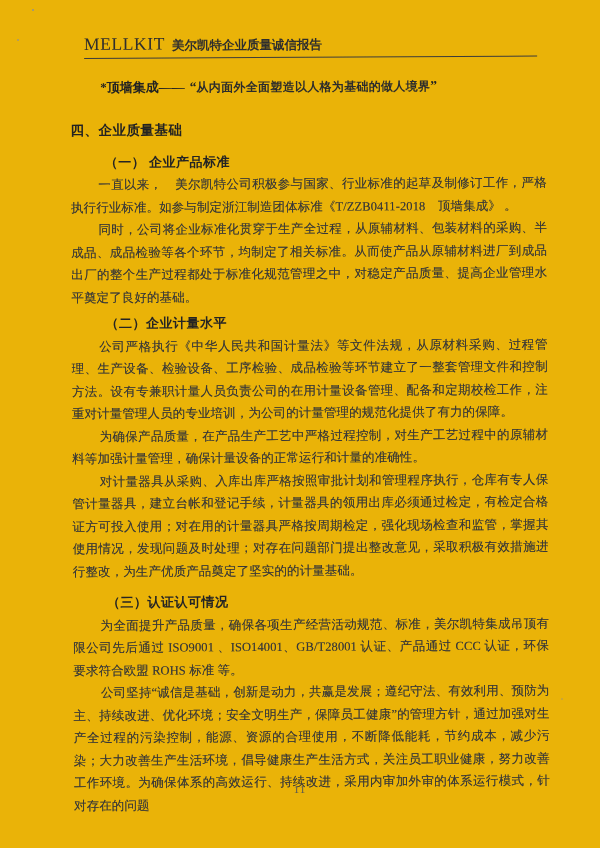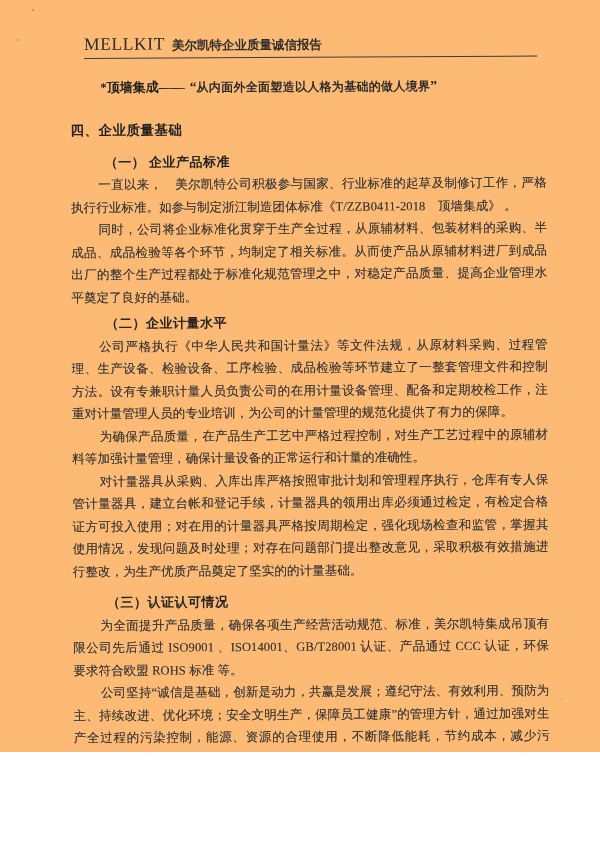--- a/index.html
+++ b/index.html
@@ -4,22 +4,22 @@
 <style>
   * { margin: 0; padding: 0; box-sizing: border-box; }
   html, body { width: 600px; height: 848px; }
   body {
     font-family: "Liberation Serif", "DejaVu Serif", serif;
     background: #ffffff;
   }
   .page {
     position: relative;
     width: 600px;
-    height: 752px;
-    background: #fdba74;
+    height: 848px;
+    background: #eab308;
     overflow: hidden;
     color: #3a3a3a;
   }
   .content {
     position: absolute;
     left: 70px;
     top: 34px;
     width: 476px;
     transform: rotate(-0.3deg);
     transform-origin: top left;

